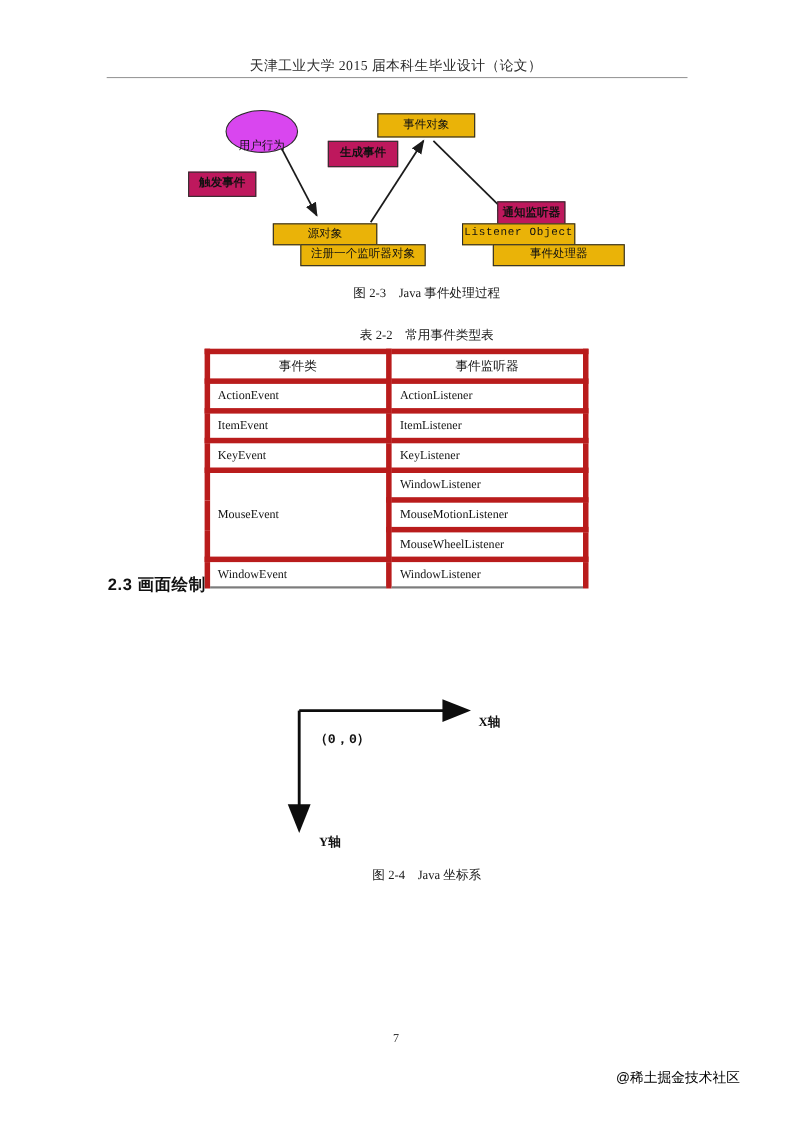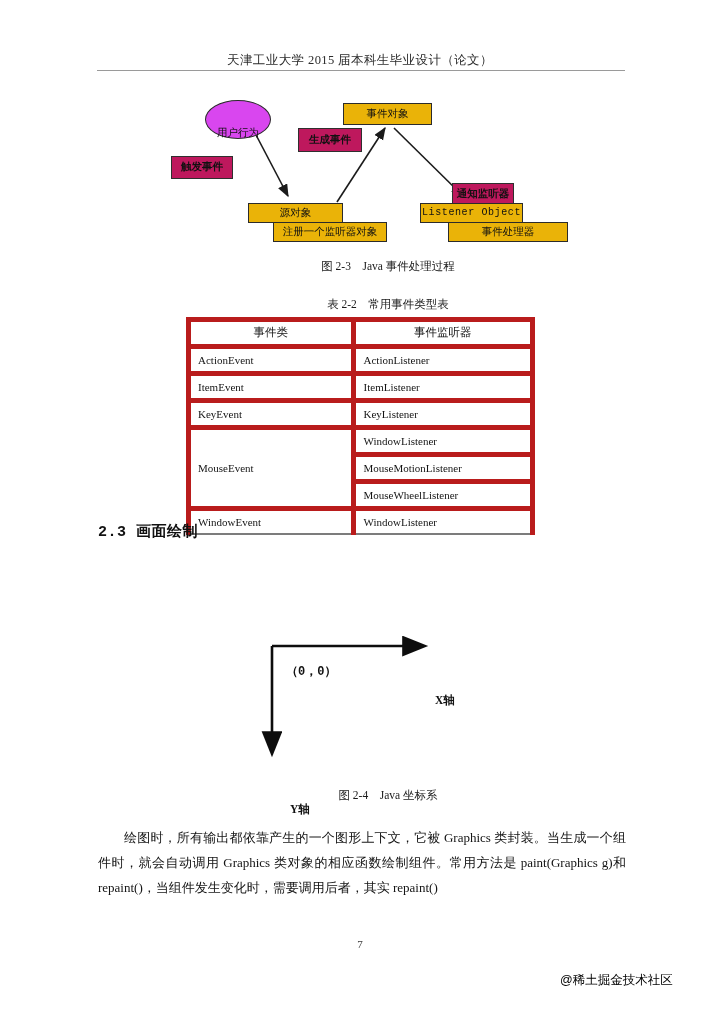--- a/index.html
+++ b/index.html
@@ -55,38 +55,37 @@
     color:#141414;
   }
   table.t22 td.c1{width:169px;padding-left:7px;}
   table.t22 td.c2{width:179px;padding-left:8px;}
   table.t22 td.hd{text-align:center;padding-left:0;font-size:11.5px;}
   table.t22 tr.last td{border-bottom:2px solid #7c7c7c;}
 
   
   .h2{
     position:absolute;left:98px;top:522px;
-    font-family:Liberation Mono, monospace;
+    font-family:Liberation Sans, sans-serif;
     font-size:15px;font-weight:bold;color:#111;letter-spacing:.5px;
   }
 
   
   .para{
     position:absolute;left:98px;width:528px;
     font-size:13px;line-height:25px;text-align:justify;
     text-indent:2em;color:#141414;
   }
 
   
   .fig2{position:absolute;left:0;top:630px;width:720px;height:150px;}
   .fig2 svg{position:absolute;left:0;top:0;width:720px;height:150px;overflow:visible;}
   .axlabel{
     position:absolute;font-size:11.5px;font-weight:bold;color:#111;
     white-space:nowrap;
-    margin-top:44px;
   }
   .origin{
     position:absolute;font-family:"Liberation Mono","DejaVu Sans Mono",monospace;
     font-size:12px;font-weight:bold;color:#111;white-space:nowrap;text-align:center;
   }
 
   
   .pgnum{
     position:absolute;left:0;top:938px;width:720px;text-align:center;
     font-size:11px;color:#3a3a3a;
@@ -209,18 +208,17 @@
       <line x1="272" y1="16" x2="423" y2="16" stroke="#0d0d0d" stroke-width="2.6" marker-end="url(#ar2)"></line>
       <line x1="272" y1="16" x2="272" y2="122" stroke="#0d0d0d" stroke-width="2.6" marker-end="url(#ar2)"></line>
     </svg>
     <div class="axlabel" style="left:435px;top:19px;">X轴</div>
     <div class="axlabel" style="left:290px;top:128px;">Y轴</div>
     <div class="origin" style="left:286px;top:33px;">（0，0）</div>
   </div>
 
   <div class="cap" style="top:788px;">图 2-4　Java 坐标系</div>
 
-  <div class="para" style="top:825px;">绘图时，所有输出都依靠产生的一个图形上下文，它被 Graphics 类封装。当生成一个组件时，就会自动调用 Graphics 类对象的相应函数绘制组件。常用方法是 paint(Graphics g)和 repaint()，当组件发生变化时，需要调用后者，其实 repaint()</div>
 
   <div class="pgnum">7</div>
   <div class="wm">@稀土掘金技术社区</div>
 
 </div>
 
 </body></html>

